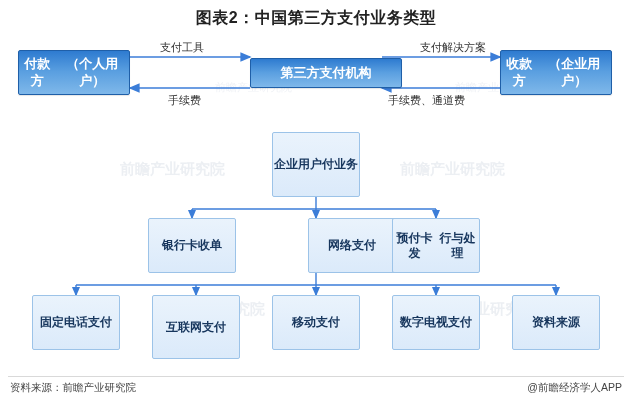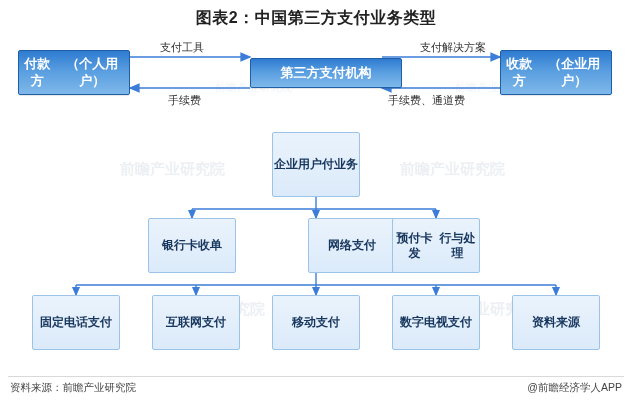--- a/index.html
+++ b/index.html
@@ -138,21 +138,21 @@
   </div>
   <div class="box light two-line" style="left:392px;top:218px;width:88px;height:55px;">
     <span>预付卡发</span>
     <span>行与处理</span>
   </div>
 
   <div class="box light two-line" style="left:32px;top:295px;width:88px;height:55px;">
     <span>固定电话</span>
     <span>支付</span>
   </div>
-  <div class="box light two-line" style="left:152px;top:295px;width:88px;height:55px;">
+  <div class="box light two-line" style="left:152px;top:295px;width:88px;height:64px;">
     <span>互联网支</span>
     <span>付</span>
   </div>
   <div class="box light two-line" style="left:272px;top:295px;width:88px;height:55px;">
     <span>移动支付</span>
     <span></span>
   </div>
   <div class="box light two-line" style="left:392px;top:295px;width:88px;height:55px;">
     <span>数字电视</span>
     <span>支付</span>

